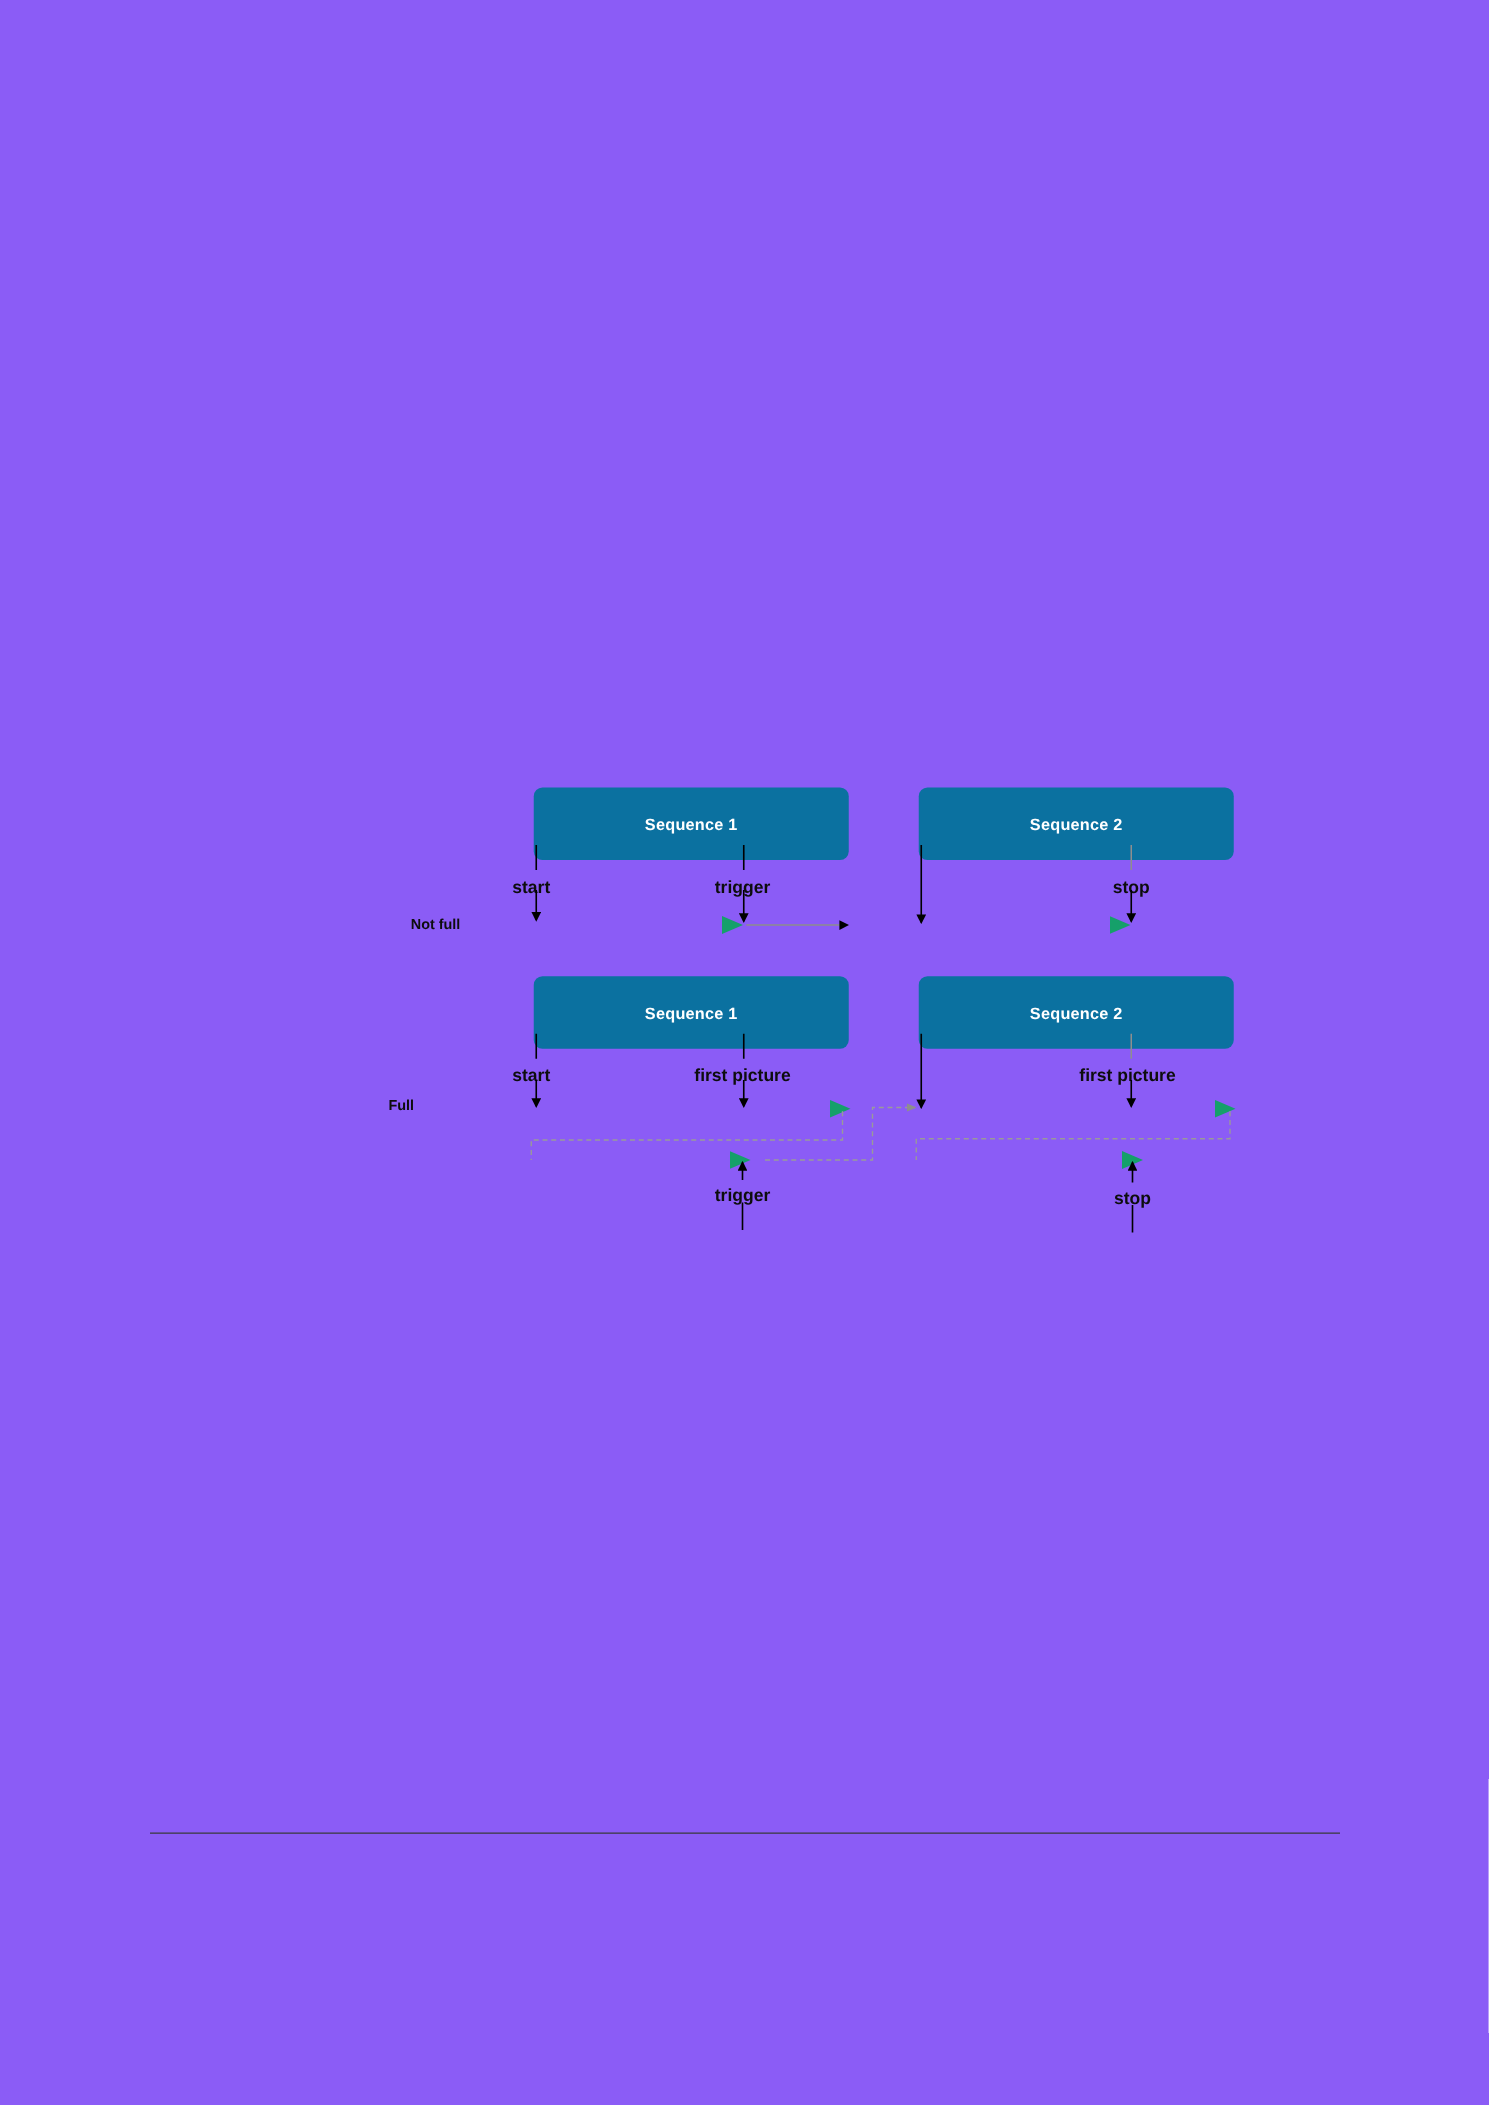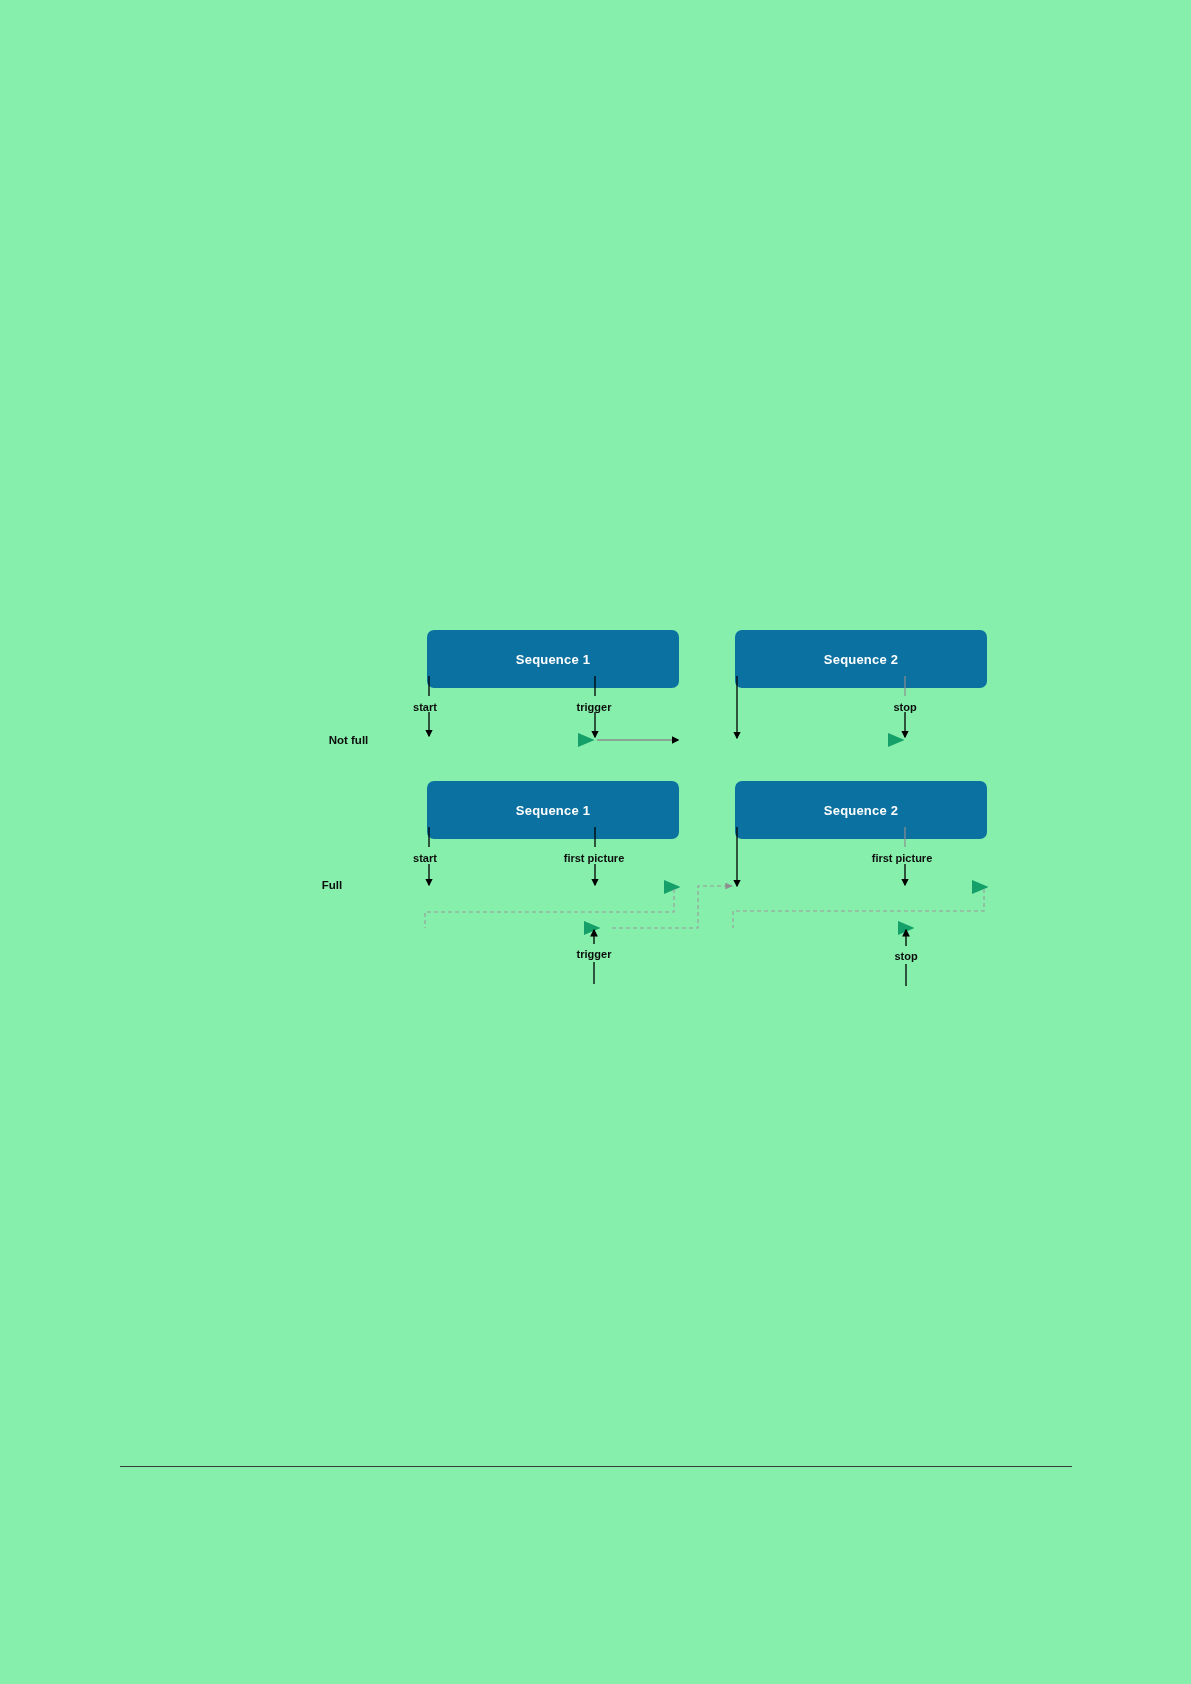--- a/index.html
+++ b/index.html
@@ -11,21 +11,21 @@
     width: 1191px;
     height: 1684px;
     position: relative;
     font-family: "Liberation Sans", sans-serif;
     overflow: hidden;
   }
 
   #page {
     position: absolute;
     inset: 0;
-    background: #86efac;
+    background: #8b5cf6;
   }
 
   #figure {
     position: absolute;
     left: 0;
     top: 0;
     width: 1191px;
     height: 1684px;
   }
 
@@ -47,21 +47,21 @@
     position: absolute;
     font-size: 11.5px;
     font-weight: bold;
     color: #0d0d0d;
     white-space: nowrap;
     text-align: center;
   }
 
   .marker-label {
     position: absolute;
-    font-size: 11px;
+    font-size: 14px;
     font-weight: bold;
     color: #0d0d0d;
     white-space: nowrap;
     transform: translateX(-50%);
   }
 
   .footer-rule {
     position: absolute;
     left: 120px;
     top: 1466px;
@@ -103,21 +103,21 @@
     <div class="marker-label" style="left:905px; top:701px;">stop</div>
 
     <div class="seq-box" style="left:427px; top:781px; width:252px; height:58px;">
       <span>Sequence 1</span>
     </div>
 
     <div class="seq-box" style="left:735px; top:781px; width:252px; height:58px;">
       <span>Sequence 2</span>
     </div>
 
-    <div class="row-label" style="left:296px; top:879px; width:72px;">Full</div>
+    <div class="row-label" style="left:285px; top:879px; width:72px;">Full</div>
 
     <div class="marker-label" style="left:425px; top:852px;">start</div>
 
     <div class="marker-label" style="left:594px; top:852px;">first picture</div>
 
     <div class="marker-label" style="left:902px; top:852px;">first picture</div>
 
     <div class="marker-label" style="left:594px; top:948px;">trigger</div>
 
     <div class="marker-label" style="left:906px; top:950px;">stop</div>

